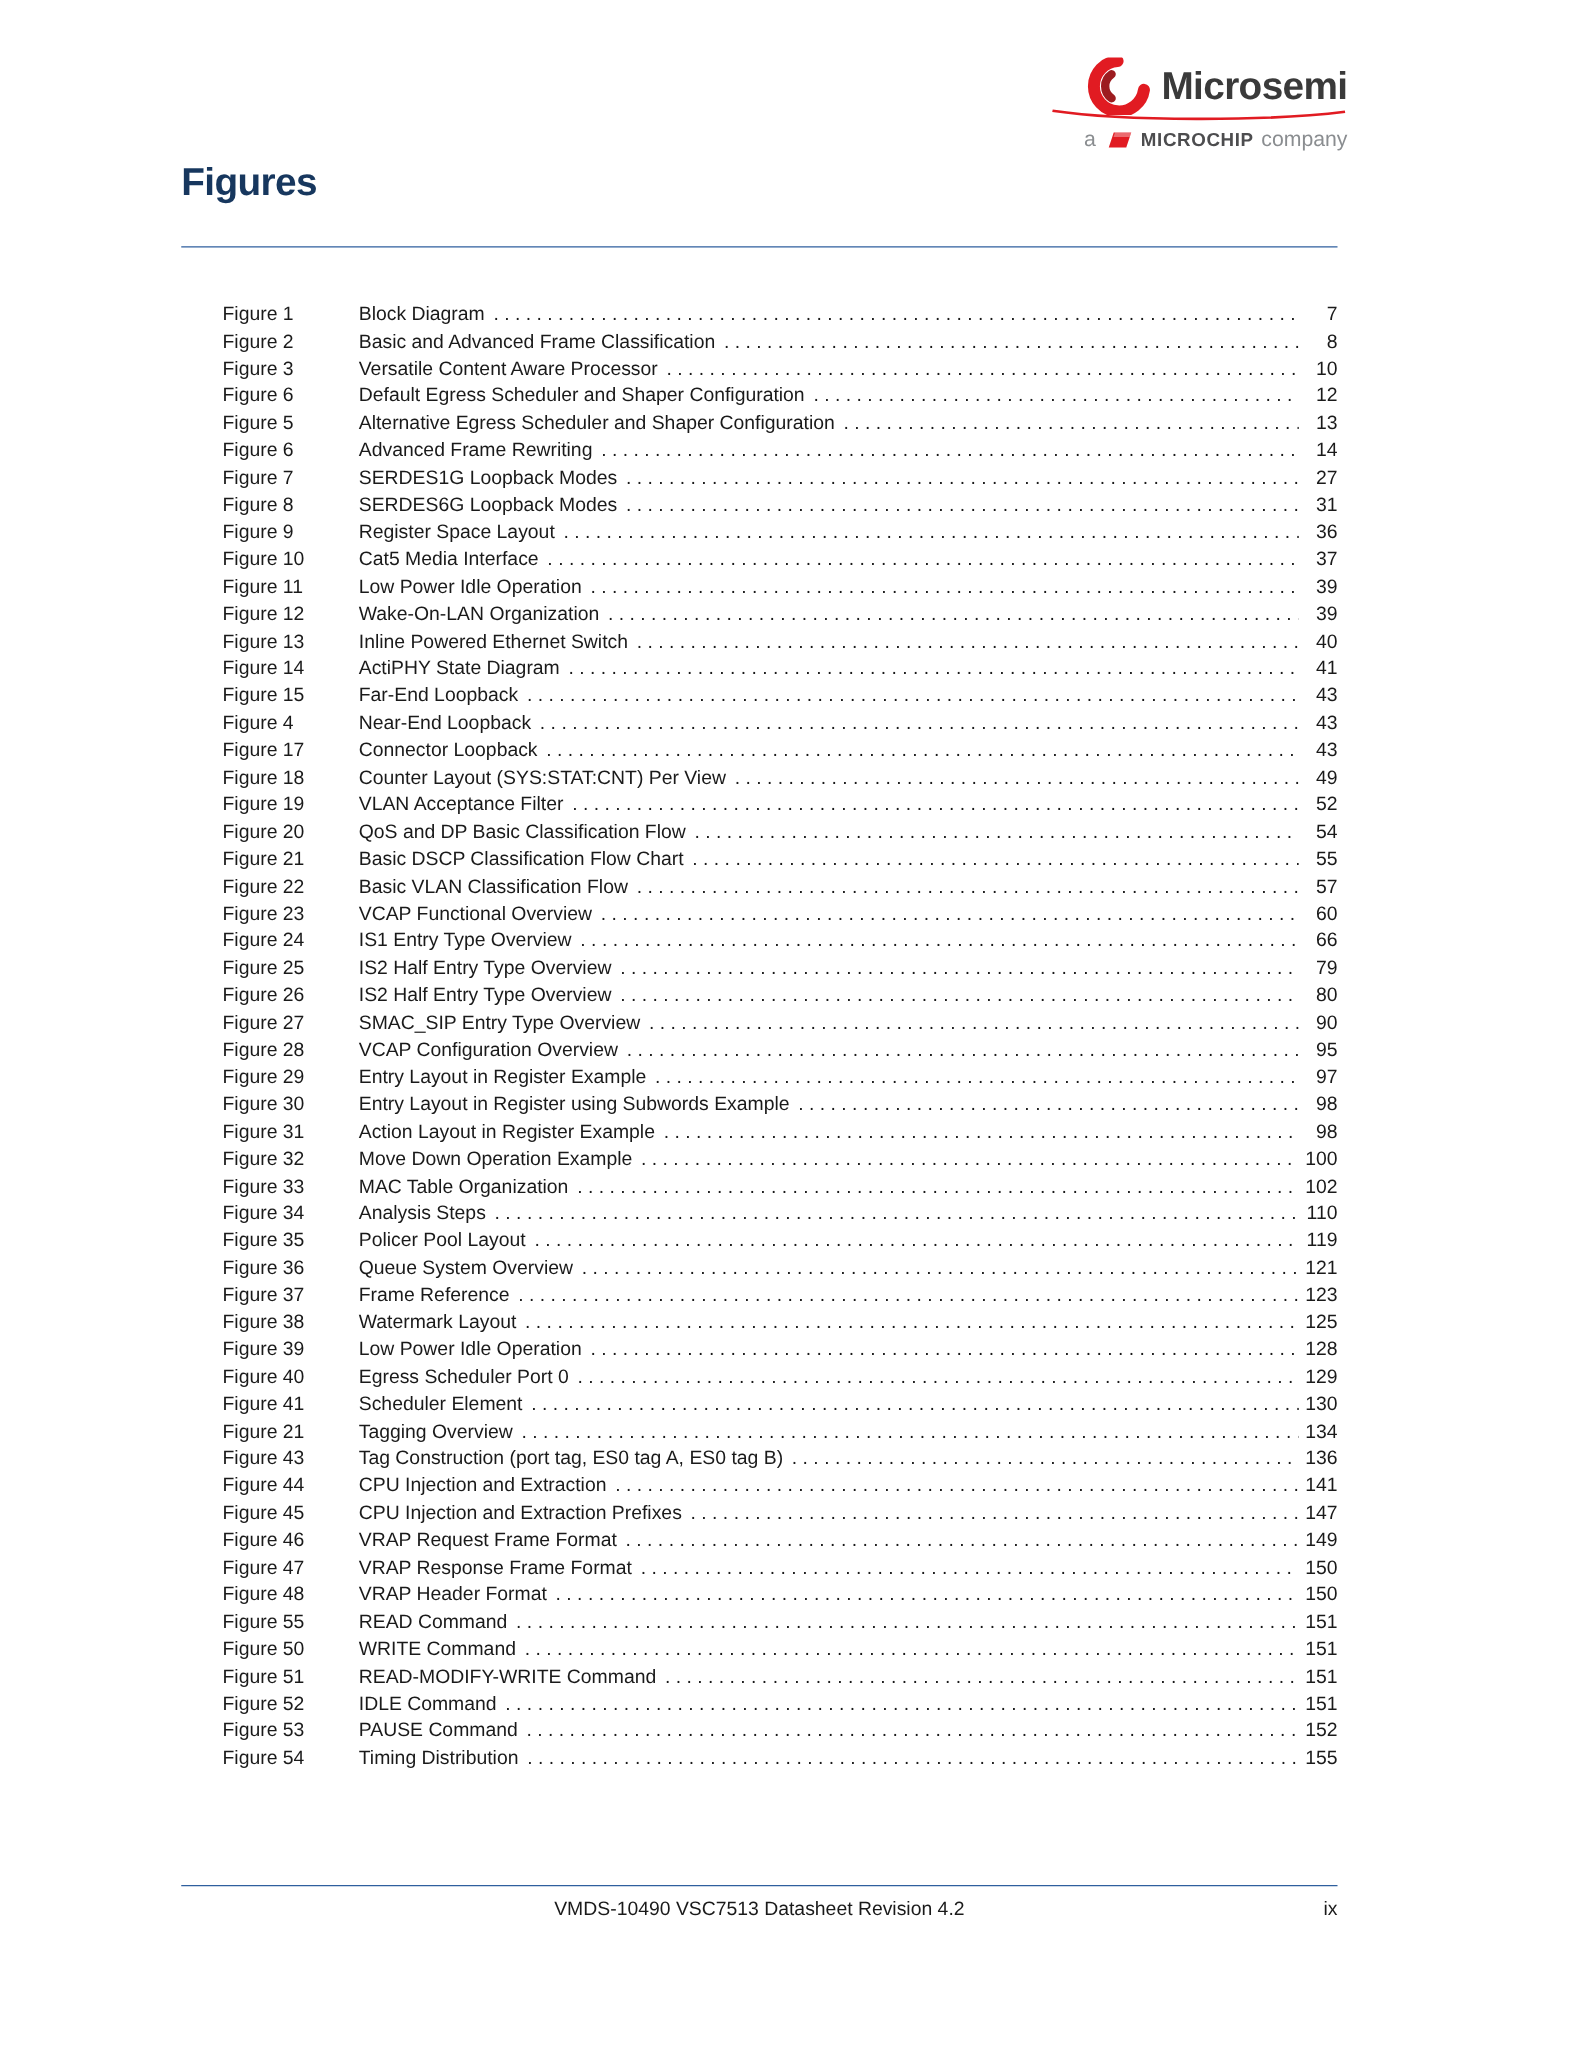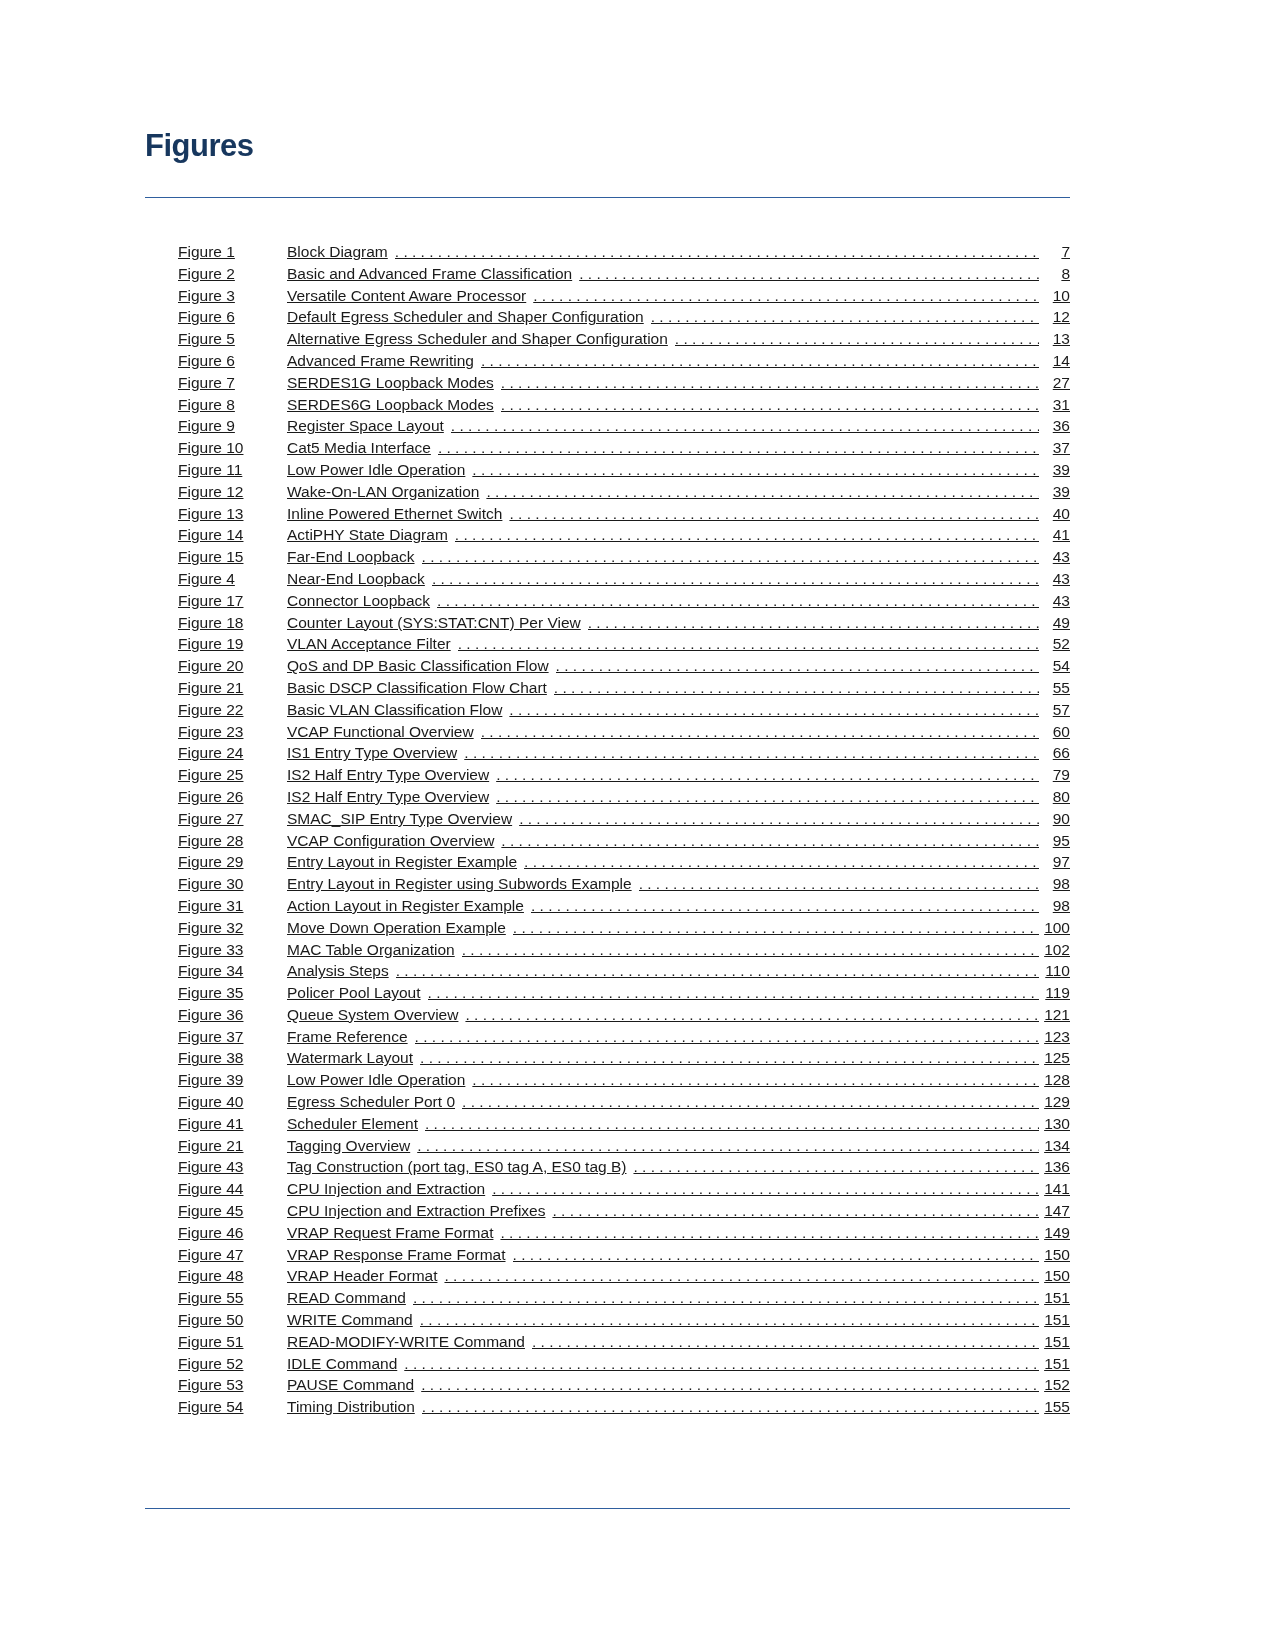--- a/index.html
+++ b/index.html
@@ -42,21 +42,21 @@
   .title-rule{
     position:absolute;left:145px;top:197px;width:925px;height:0;
     border:none;border-top:1.6px solid var(--rule,#2f5f9e);margin:0;
   }
 
   
   .toc{
     position:absolute;left:178px;top:241px;width:892px;
     font-size:15.5px;line-height:21.8px;
   }
-  .toc-row{display:flex;align-items:baseline;white-space:nowrap;text-decoration:underline;}
+  .toc-row{display:flex;align-items:baseline;white-space:nowrap;}
   .toc-label{flex:0 0 109px;}
   .toc-title{flex:0 0 auto;}
   .toc-dots{
     flex:1 1 auto;overflow:hidden;white-space:nowrap;
     margin:0 3px 0 7px;color:#1a1a1a;
   }
   .toc-page{flex:0 0 auto;min-width:28px;text-align:right;}
 
   
   .footer-rule{
@@ -67,20 +67,41 @@
     position:absolute;left:145px;top:1519px;width:925px;
     display:flex;justify-content:center;font-size:15.5px;color:#1a1a1a;
   }
   .footer-page{position:absolute;right:0;top:0;}
 </style>
 </head>
 <body>
 
 <div class="page">
 
+  <div class="brand-header">
+    <div class="brand-row">
+      <svg class="ms-icon" viewBox="0 0 60 48" aria-hidden="true">
+        <path d="M28 3 A 21 21 0 1 0 50 27" fill="none" stroke="#e11b22" stroke-width="10" stroke-linecap="round"></path>
+        <path d="M23 14 A 12 12 0 0 0 23 34" fill="none" stroke="#9d1c20" stroke-width="7" stroke-linecap="round"></path>
+      </svg>
+      <span class="brand-name">Microsemi</span>
+    </div>
+    <svg class="brand-swoosh" viewBox="0 0 240 14" preserveAspectRatio="none" aria-hidden="true">
+      <path d="M2 3 C 60 13, 175 13, 238 4" fill="none" stroke="#e11b22" stroke-width="2.5"></path>
+    </svg>
+    <div class="tagline">
+      <span class="tag-a">a</span>
+      <svg class="mc-icon" viewBox="0 0 24 16" aria-hidden="true">
+        <path d="M4 14 L8 2 L22 2 L18 14 Z" fill="#e11b22"></path>
+        <path d="M9 2 L7.8 5.5 L20.8 5.5 L22 2 Z" fill="#ffffff" opacity="0.35"></path>
+      </svg>
+      <span class="tag-brand">MICROCHIP</span>
+      <span class="tag-company">company</span>
+    </div>
+  </div>
 
   <h1 class="page-title">Figures</h1>
   <hr class="title-rule">
 
   <main class="toc" id="toc">
       <div class="toc-row">
         <span class="toc-label">Figure 1</span>
         <span class="toc-title">Block Diagram</span>
         <span class="toc-dots">. . . . . . . . . . . . . . . . . . . . . . . . . . . . . . . . . . . . . . . . . . . . . . . . . . . . . . . . . . . . . . . . . . . . . . . . . . . . . . . . . . . . . . . . . . . . . . . . . . . . . . . . . . . . . . . . . . . . . . . . . . . . . . . . . . . . . . . . . . . . . . . . . . . . . . . . . . . . . . . . </span>
         <span class="toc-page">7</span>
@@ -399,14 +420,18 @@
       </div>
       <div class="toc-row">
         <span class="toc-label">Figure 54</span>
         <span class="toc-title">Timing Distribution</span>
         <span class="toc-dots">. . . . . . . . . . . . . . . . . . . . . . . . . . . . . . . . . . . . . . . . . . . . . . . . . . . . . . . . . . . . . . . . . . . . . . . . . . . . . . . . . . . . . . . . . . . . . . . . . . . . . . . . . . . . . . . . . . . . . . . . . . . . . . . . . . . . . . . . . . . . . . . . . . . . . . . . . . . . . . . . </span>
         <span class="toc-page">155</span>
       </div>
     </main>
 
   <hr class="footer-rule">
+  <div class="footer-row">
+    <span class="footer-center">VMDS-10490 VSC7513 Datasheet Revision 4.2</span>
+    <span class="footer-page">ix</span>
+  </div>
 
 </div>
 
 </body></html>

